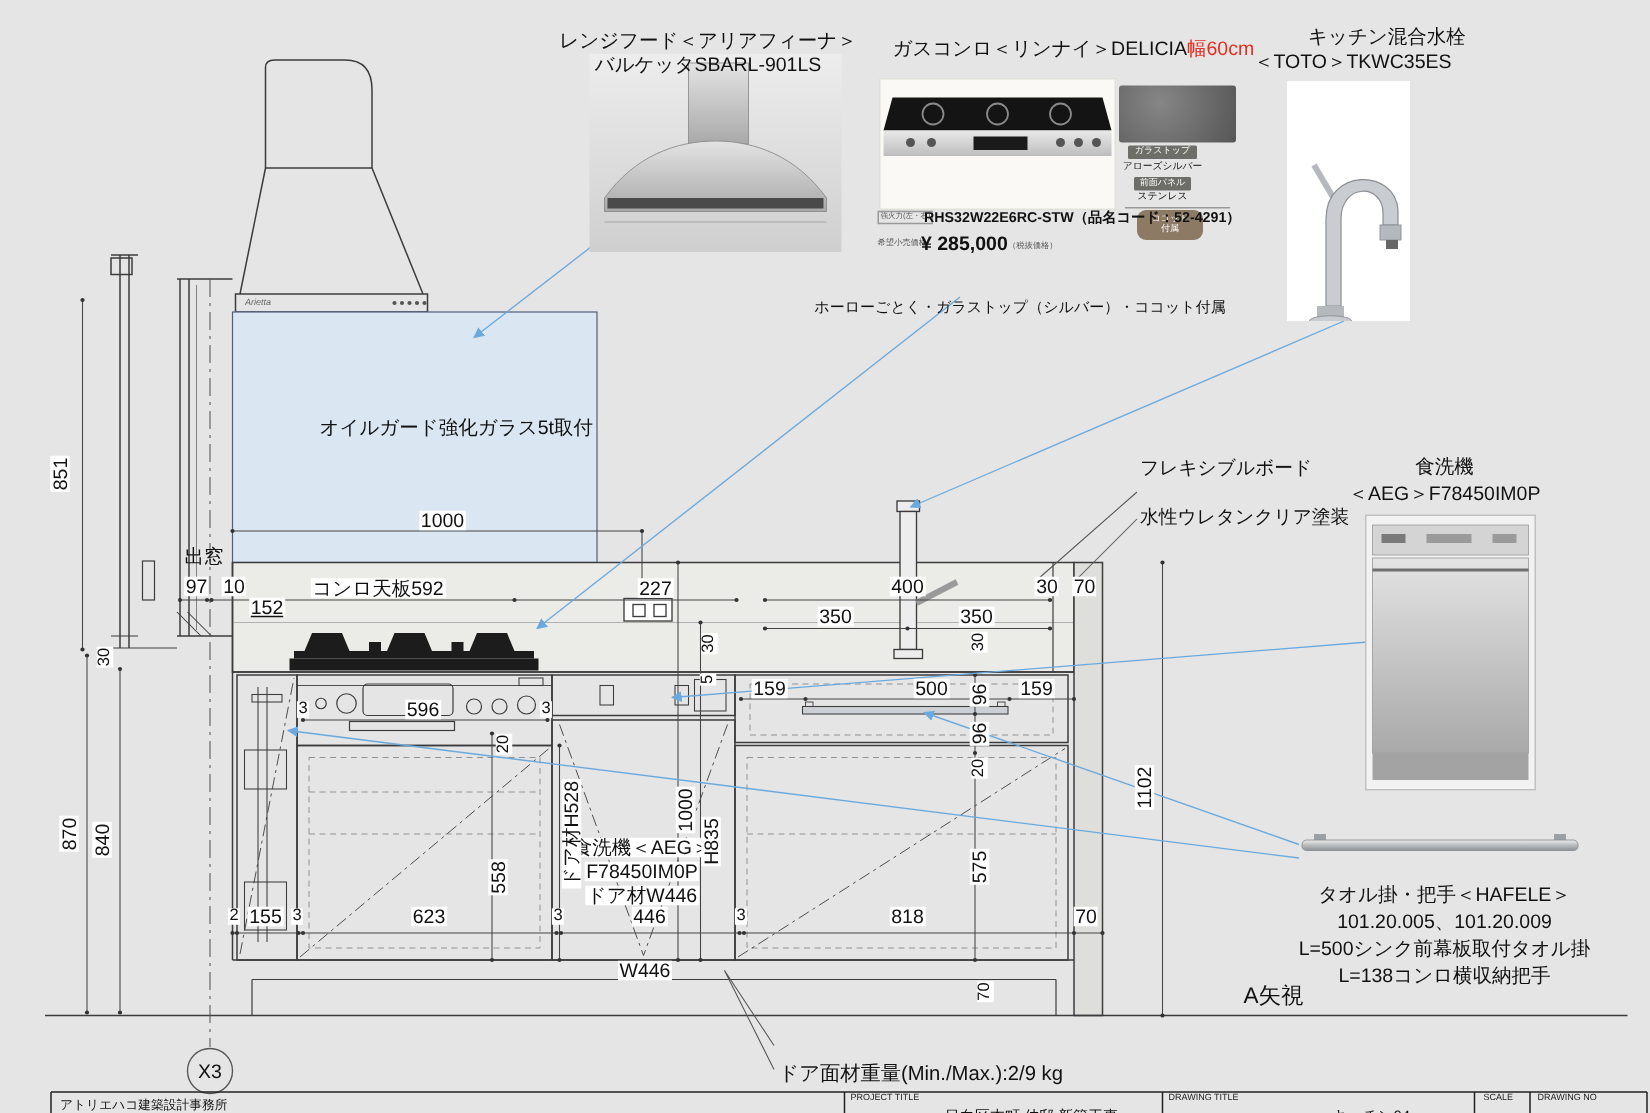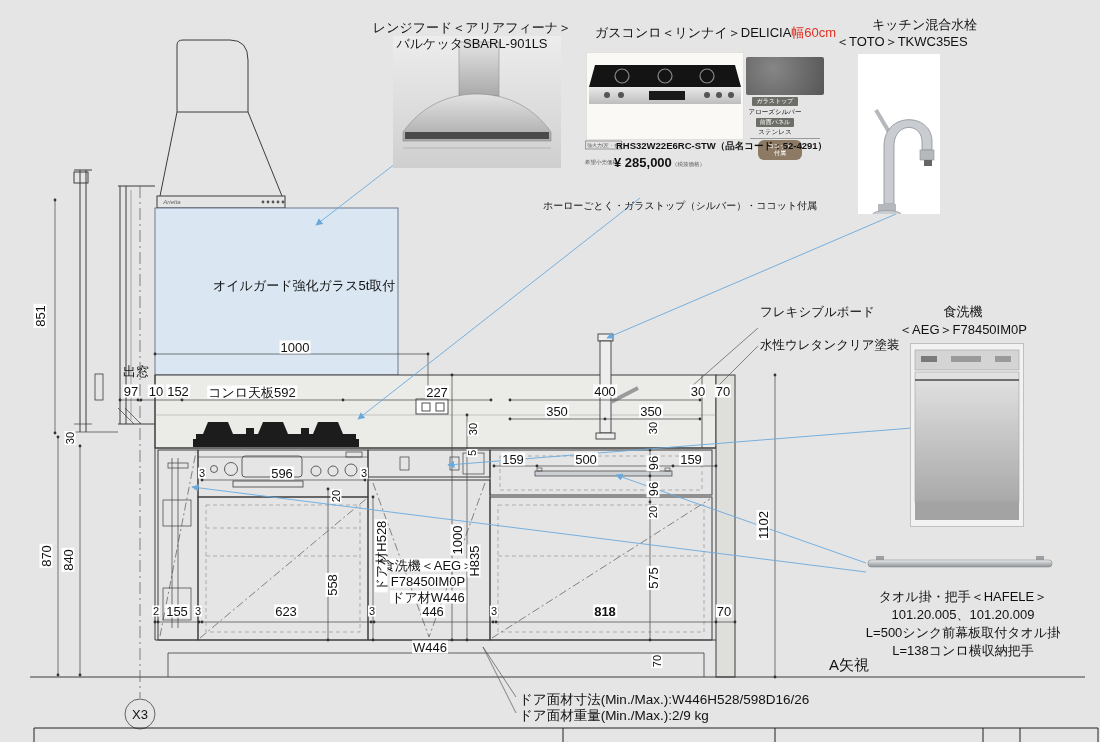--- a/index.html
+++ b/index.html
@@ -335,63 +335,71 @@
   <div class="lbl ann" style="left:963px;top:650px;">L=138コンロ横収納把手</div>
 
   <div class="lbl ann" style="left:136px;top:347px;margin-top:24px;">出窓</div>
   <div class="lbl dim" style="left:252px;top:392px;">コンロ天板592</div>
 
   <div class="lbl dim" style="left:428px;top:565px;">食洗機＜AEG＞</div>
   <div class="lbl dim" style="left:428px;top:581px;">F78450IM0P</div>
   <div class="lbl dim" style="left:428px;top:597px;">ドア材W446</div>
 
   <div class="lbl" style="left:849px;top:664px;font-size:15px;">A矢視</div>
-  <div class="lbl left" style="left:519px;top:700px;font-size:13.5px;">ドア面材寸法(Min./Max.):W446H528/598D16/26</div>
   <div class="lbl left" style="left:519px;top:716px;font-size:13.5px;">ドア面材重量(Min./Max.):2/9 kg</div>
   <div class="lbl" style="left:140px;top:714px;font-size:13px;">X3</div>
 
   <div class="lbl dimv" style="left:40px;top:316px;">851</div>
   <div class="lbl dimv" style="left:46px;top:556px;">870</div>
   <div class="lbl dimv" style="left:68px;top:560px;">840</div>
   <div class="lbl dimv sm" style="left:70px;top:438px;">30</div>
   <div class="lbl dim" style="left:131px;top:391px;">97</div>
   <div class="lbl dim" style="left:156px;top:391px;">10</div>
-  <div class="lbl dim" style="left:178px;top:391px;">152</div>
+  <div class="lbl dim" style="left:178px;top:405px;text-decoration:underline;">152</div>
   <div class="lbl dim" style="left:295px;top:347px;">1000</div>
   <div class="lbl dim" style="left:437px;top:392px;">227</div>
   <div class="lbl dim" style="left:605px;top:391px;">400</div>
   <div class="lbl dim" style="left:557px;top:411px;">350</div>
   <div class="lbl dim" style="left:651px;top:411px;">350</div>
   <div class="lbl dim" style="left:698px;top:391px;">30</div>
   <div class="lbl dim" style="left:723px;top:391px;">70</div>
   <div class="lbl dimv sm" style="left:473px;top:429px;">30</div>
   <div class="lbl dimv sm" style="left:653px;top:428px;">30</div>
   <div class="lbl dimv sm" style="left:472px;top:453px;">5</div>
   <div class="lbl dim" style="left:513px;top:459px;">159</div>
-  <div class="lbl dim" style="left:586px;top:459px;">500</div>
+  <div class="lbl dim" style="left:621px;top:459px;">500</div>
   <div class="lbl dim" style="left:691px;top:459px;">159</div>
   <div class="lbl dimv" style="left:653px;top:463px;">96</div>
   <div class="lbl dimv" style="left:653px;top:489px;">96</div>
   <div class="lbl dimv sm" style="left:653px;top:512px;">20</div>
   <div class="lbl dimv" style="left:653px;top:578px;">575</div>
   <div class="lbl dim sm" style="left:202px;top:473px;">3</div>
   <div class="lbl dim" style="left:282px;top:473px;">596</div>
   <div class="lbl dim sm" style="left:364px;top:473px;">3</div>
   <div class="lbl dimv sm" style="left:336px;top:496px;">20</div>
   <div class="lbl dimv" style="left:332px;top:585px;">558</div>
   <div class="lbl dimv" style="left:381px;top:556px;">ドア材H528</div>
   <div class="lbl dimv" style="left:457px;top:540px;">1000</div>
   <div class="lbl dimv" style="left:474px;top:561px;">H835</div>
   <div class="lbl dim sm" style="left:156px;top:611px;">2</div>
   <div class="lbl dim" style="left:177px;top:611px;">155</div>
   <div class="lbl dim sm" style="left:198px;top:611px;">3</div>
   <div class="lbl dim" style="left:286px;top:611px;">623</div>
   <div class="lbl dim sm" style="left:372px;top:611px;">3</div>
   <div class="lbl dim" style="left:433px;top:611px;">446</div>
   <div class="lbl dim sm" style="left:494px;top:611px;">3</div>
-  <div class="lbl dim" style="left:605px;top:611px;font-weight:bold;">818</div>
+  <div class="lbl dim" style="left:605px;top:611px;">818</div>
   <div class="lbl dim" style="left:724px;top:611px;">70</div>
   <div class="lbl dim" style="left:430px;top:647px;">W446</div>
   <div class="lbl dimv" style="left:763px;top:525px;">1102</div>
   <div class="lbl dimv sm" style="left:657px;top:661px;">70</div>
 
+  <div style="position:absolute;left:0;top:728px;width:1100px;height:14px;overflow:hidden;">
+    <div class="titlebar-val" style="left:40px;top:3px;font-size:8.5px;">アトリエハコ建築設計事務所</div>
+    <div class="titlebar-label" style="left:567px;top:1px;">PROJECT TITLE</div>
+    <div class="titlebar-val" style="left:630px;top:9px;">目白区本町 仲邸 新築工事</div>
+    <div class="titlebar-label" style="left:779px;top:1px;">DRAWING TITLE</div>
+    <div class="titlebar-val" style="left:888px;top:9px;">キッチン04</div>
+    <div class="titlebar-label" style="left:989px;top:1px;">SCALE</div>
+    <div class="titlebar-label" style="left:1025px;top:1px;">DRAWING NO</div>
+  </div>
 
 </div>
 
 </body></html>

